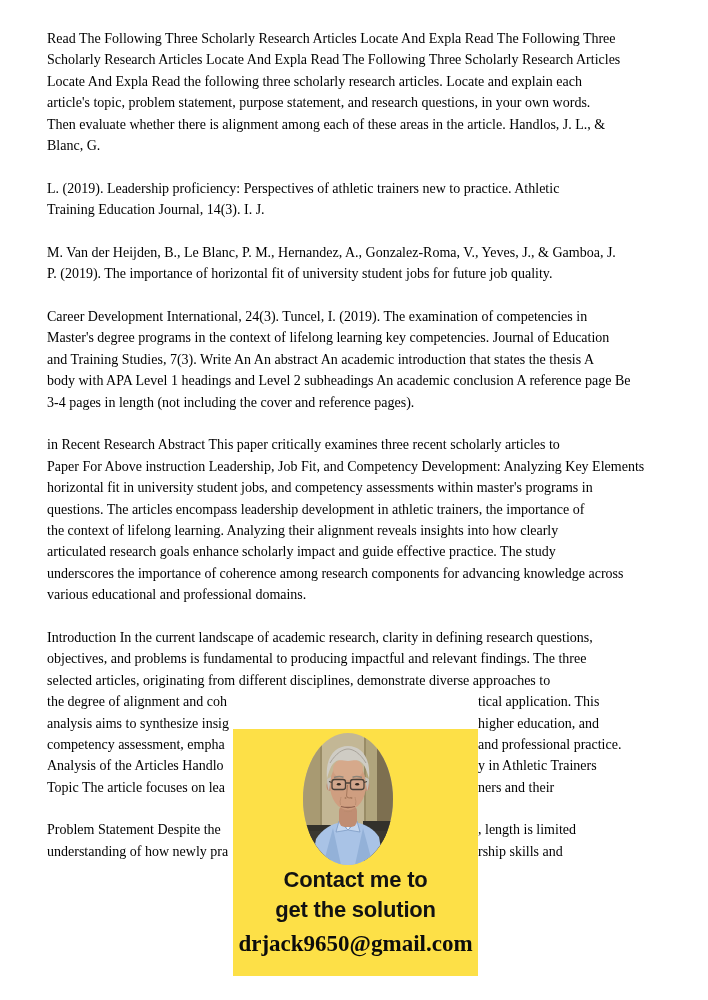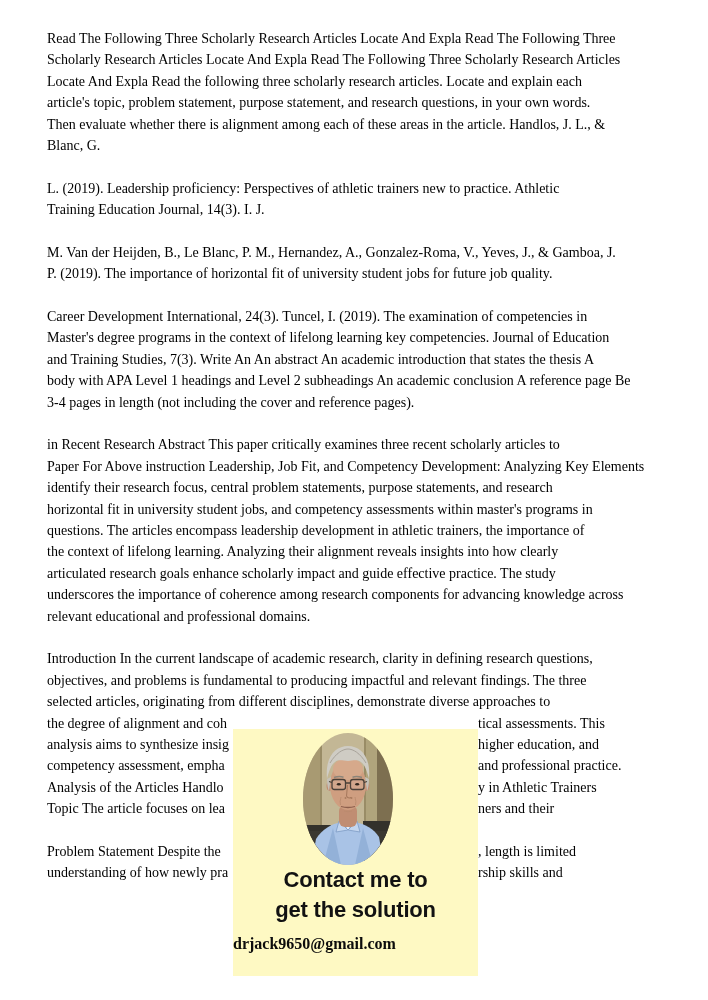--- a/index.html
+++ b/index.html
@@ -22,23 +22,23 @@
     position:absolute;left:233px;top:729px;width:245px;height:247px;
     background:#4FE8E6;
   }
   .ad-photo{position:absolute;left:70px;top:4px;width:90px;height:132px;}
   .ad-headline{
     position:absolute;top:136px;left:0;width:100%;text-align:center;
     font-family:"Liberation Sans", sans-serif;font-weight:bold;
     font-size:22px;line-height:30px;color:#121212;letter-spacing:-0.2px;
   }
   .ad-email{
-    position:absolute;top:200px;left:0;width:100%;
+    position:absolute;top:200px;left:0;width:100%;text-align:center;
     font-family:"Liberation Serif", serif;font-weight:bold;
-    font-size:16px;line-height:30px;color:#0c0c0c;
+    font-size:23px;line-height:30px;color:#0c0c0c;
   }
 </style>
 </head>
 <body style="background: rgb(255, 255, 255);">
 
 <div id="doc" style="color: rgb(0, 0, 0);">
     <div class="line">Read The Following Three Scholarly Research Articles Locate And Expla Read The Following Three</div>
     <div class="line">Scholarly Research Articles Locate And Expla Read The Following Three Scholarly Research Articles</div>
     <div class="line">Locate And Expla Read the following three scholarly research articles. Locate and explain each</div>
     <div class="line">article's topic, problem statement, purpose statement, and research questions, in your own words.</div>
@@ -52,42 +52,41 @@
     <div class="line">P. (2019). The importance of horizontal fit of university student jobs for future job quality.</div>
     <div class="line"></div>
     <div class="line">Career Development International, 24(3). Tuncel, I. (2019). The examination of competencies in</div>
     <div class="line">Master's degree programs in the context of lifelong learning key competencies. Journal of Education</div>
     <div class="line">and Training Studies, 7(3). Write An An abstract An academic introduction that states the thesis A</div>
     <div class="line">body with APA Level 1 headings and Level 2 subheadings An academic conclusion A reference page Be</div>
     <div class="line">3-4 pages in length (not including the cover and reference pages).</div>
     <div class="line"></div>
     <div class="line">in Recent Research Abstract This paper critically examines three recent scholarly articles to</div>
     <div class="line">Paper For Above instruction Leadership, Job Fit, and Competency Development: Analyzing Key Elements</div>
-    <div class="line">identify their research focus, central problem statements, purpose statements, and research</div>
     <div class="line">horizontal fit in university student jobs, and competency assessments within master's programs in</div>
     <div class="line">questions. The articles encompass leadership development in athletic trainers, the importance of</div>
     <div class="line">the context of lifelong learning. Analyzing their alignment reveals insights into how clearly</div>
     <div class="line">articulated research goals enhance scholarly impact and guide effective practice. The study</div>
     <div class="line">underscores the importance of coherence among research components for advancing knowledge across</div>
-    <div class="line">relevant educational and professional domains.</div>
+    <div class="line">various educational and professional domains.</div>
     <div class="line"></div>
     <div class="line">Introduction In the current landscape of academic research, clarity in defining research questions,</div>
     <div class="line">objectives, and problems is fundamental to producing impactful and relevant findings. The three</div>
     <div class="line">selected articles, originating from different disciplines, demonstrate diverse approaches to</div>
-    <div class="line"><span>the degree of alignment and coh</span><span class="frag-right">tical assessments. This</span></div>
+    <div class="line"><span>the degree of alignment and coh</span><span class="frag-right">tical application. This</span></div>
     <div class="line"><span>analysis aims to synthesize insig</span><span class="frag-right">higher education, and</span></div>
     <div class="line"><span>competency assessment, empha</span><span class="frag-right">and professional practice.</span></div>
     <div class="line"><span>Analysis of the Articles Handlo</span><span class="frag-right">y in Athletic Trainers</span></div>
     <div class="line"><span>Topic The article focuses on lea</span><span class="frag-right">ners and their</span></div>
     <div class="line"></div>
     <div class="line"><span>Problem Statement Despite the</span><span class="frag-right">, length is limited</span></div>
     <div class="line"><span>understanding of how newly pra</span><span class="frag-right">rship skills and</span></div>
   </div>
 
-<div class="ad" style="background: #fef9c3;">
+<div class="ad" style="background: #fde047;">
   <svg class="ad-photo" viewBox="0 0 90 132" xmlns="http://www.w3.org/2000/svg">
     <defs>
       <clipPath id="ovalClip">
           <ellipse cx="45" cy="66" rx="45" ry="66"></ellipse>
         </clipPath>
     </defs>
     <g clip-path="url(#ovalClip)">
 
       <rect x="0" y="0" width="90" height="132" fill="#c3b795"></rect>
       <rect x="0" y="0" width="17" height="132" fill="#a89a72"></rect>

